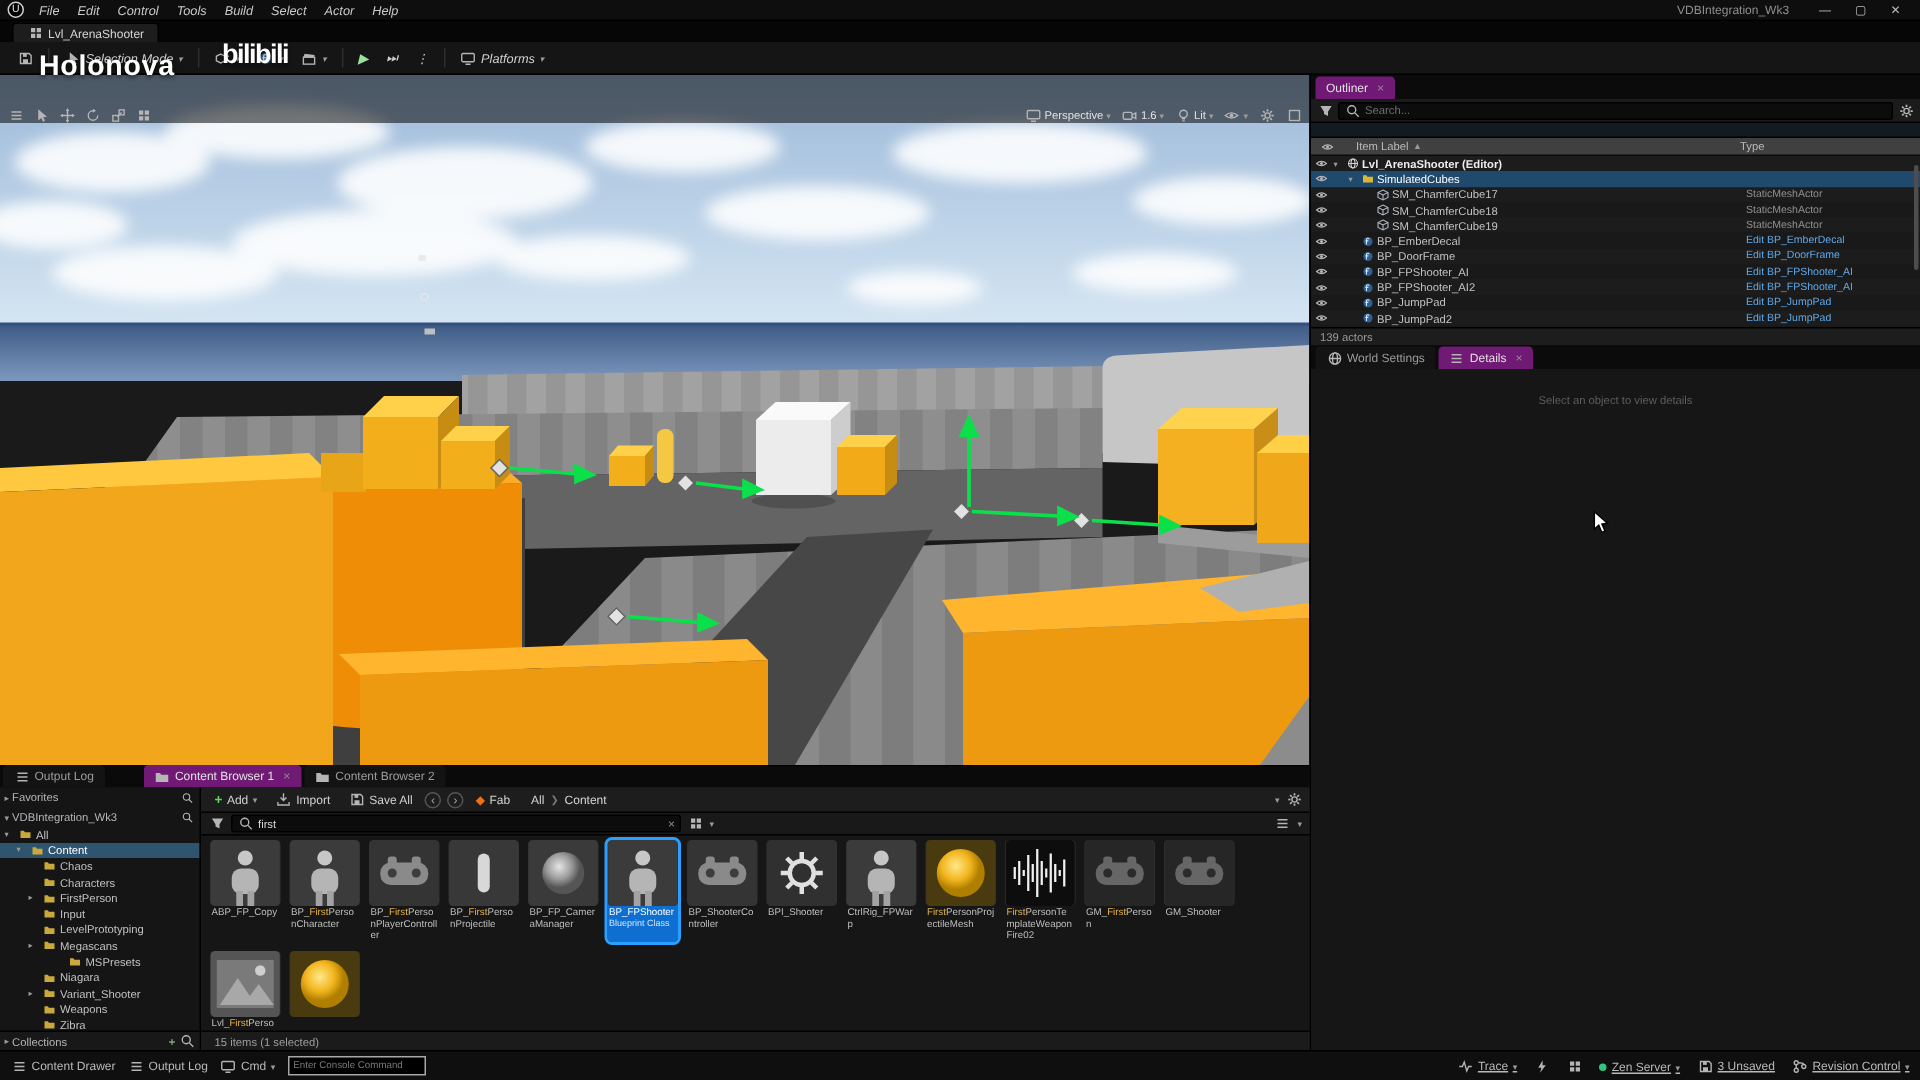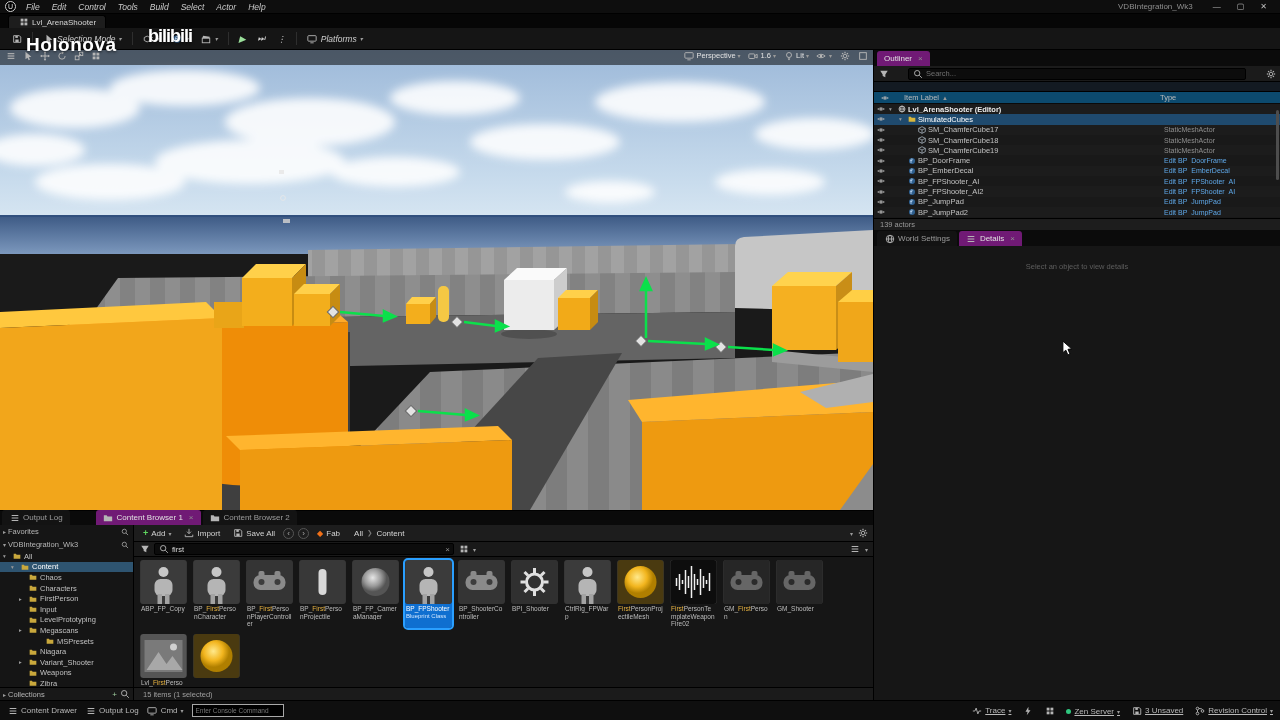--- a/index.html
+++ b/index.html
@@ -26,39 +26,39 @@
 
   
   .toolbar{position:absolute;left:0;top:28px;width:1280px;height:22px;background:#151515;border-bottom:1px solid #000;display:flex;align-items:center;gap:2px;padding:0 6px;}
   .tbtn{display:flex;align-items:center;gap:3px;padding:2px 5px;border-radius:3px;color:#cfcfcf;font-size:8.5px;background:transparent;border:none;font-family:inherit;font-style:italic;}
   .tdiv{width:1px;height:13px;background:#2e2e2e;margin:0 3px;}
   .play{color:#9adf9a;font-size:9px;}
 
   
   .viewport{position:absolute;left:0;top:50px;width:873px;height:460px;background:#1a1a1a;overflow:hidden;outline:1px solid #000;}
   .scene{position:absolute;left:0;top:0;width:873px;height:460px;}
-  .vp-bar{position:absolute;left:0;top:0;right:0;height:15px;background:rgba(8,8,8,.55);display:flex;align-items:flex-start;padding:0 5px;gap:6px;z-index:10;}
+  .vp-bar{position:absolute;left:0;top:0;right:0;height:32px;background:rgba(8,8,8,.55);display:flex;align-items:flex-end;padding:0 5px;gap:6px;z-index:10;}
   .vp-left{display:flex;align-items:center;gap:6px;}
   .vp-right{margin-left:auto;display:flex;align-items:center;gap:7px;}
   .vpbtn{display:flex;align-items:center;gap:2px;font-size:7.5px;color:#e2e2e2;}
   .wm1{position:absolute;left:26px;top:34px;font-size:19px;font-weight:bold;color:#fff;letter-spacing:.5px;text-shadow:0 1px 3px rgba(0,0,0,.65);z-index:60;pointer-events:none;}
   .wm2{position:absolute;left:148px;top:26px;font-size:18px;font-weight:bold;color:#fff;letter-spacing:-1px;text-shadow:0 1px 3px rgba(0,0,0,.55);z-index:60;pointer-events:none;}
 
   
   .right-panel{position:absolute;left:873px;top:50px;width:407px;height:650px;background:#161616;border-left:1px solid #000;}
   .panel-tabs{height:16px;background:#0b0b0b;display:flex;align-items:flex-end;gap:2px;padding-left:3px;}
   .ptab{height:15px;display:flex;align-items:center;gap:3px;padding:0 7px;font-size:8px;color:#9c9c9c;background:#131313;border-radius:3px 3px 0 0;}
   .ptab.active{background:#701a75;color:#e0e0e0;justify-content:center;}
   .outliner{position:relative;height:180px;display:flex;flex-direction:column;background:#191919;}
-  .out-search{display:flex;align-items:center;gap:19px;padding:0 4px;height:15px;background:#1b1b1b;}
+  .out-search{display:flex;align-items:center;gap:3px;padding:0 4px;height:15px;background:#1b1b1b;}
   .searchbox{flex:1;display:flex;align-items:center;gap:3px;background:#0c0c0c;border:1px solid #000;border-radius:2px;height:12px;padding:0 3px;}
   .searchbox input{flex:1;min-width:0;background:transparent;border:none;outline:none;color:#d8d8d8;font-size:7.5px;font-family:inherit;}
   .searchbox input::placeholder{color:#6f6f6f;}
   .out-band{height:11px;background:#131a22;border-top:1px solid #000;border-bottom:1px solid #000;}
-  .out-header{display:flex;align-items:center;height:12px;background:#0c4a6e;font-size:7.5px;color:#bbb;padding:0 4px;border-bottom:1px solid #0a0a0a;}
+  .out-header{display:flex;align-items:center;height:12px;background:#404040;font-size:7.5px;color:#bbb;padding:0 4px;border-bottom:1px solid #0a0a0a;}
   .out-header .lbl{flex:1;display:flex;gap:3px;align-items:center;margin-left:13px;}
   .sortcar{font-size:6px;color:#9a9a9a;}
   .otypcol{width:116px;flex:none;}
   .out-rows{flex:1;overflow:hidden;}
   .out-row{display:flex;align-items:center;height:10.3px;font-size:7.5px;color:#c2c2c2;background:#1c1c1c;}
   .out-row:nth-child(even){background:#191919;}
   .out-row.sel{background:#1f4a6e;color:#fff;}
   .eyecol{width:13px;flex:none;display:flex;justify-content:center;}
   .eyecol svg{width:8px;height:8px;}
   .olbl{flex:1;display:flex;align-items:center;gap:2px;overflow:hidden;white-space:nowrap;}
@@ -654,43 +654,43 @@
             </span>
             <span class="olbl" style="padding-left:12px">
               <span class="car2"></span>
               <span class="icon oicon bp">
                 <svg viewBox="0 0 12 12">
                   <circle cx="6" cy="6" r="4.6" fill="#2e5f8f"></circle>
                   <path d="M4.5 9 V4 Q4.5 2.8 5.8 2.8 Q7 2.8 7 3.8" fill="none" stroke="#cfe6ff" stroke-width="1.1"></path>
                   <line x1="3.4" y1="5.4" x2="6.4" y2="5.4" stroke="#cfe6ff" stroke-width="1.1"></line>
                 </svg>
               </span>
-              <span class="">BP_DoorFrame</span>
-            </span>
-            <span class="otyp link">Edit BP_DoorFrame</span>
+              <span class="">BP_EmberDecal</span>
+            </span>
+            <span class="otyp link">Edit BP_EmberDecal</span>
           </div>
           <div class="out-row">
             <span class="eyecol icon">
               <svg viewBox="0 0 12 12">
                 <path d="M1 6 Q6 1.8 11 6 Q6 10.2 1 6 Z" fill="none" stroke="currentColor" stroke-width="1.1"></path>
                 <circle cx="6" cy="6" r="1.5" fill="currentColor"></circle>
               </svg>
             </span>
             <span class="olbl" style="padding-left:12px">
               <span class="car2"></span>
               <span class="icon oicon bp">
                 <svg viewBox="0 0 12 12">
                   <circle cx="6" cy="6" r="4.6" fill="#2e5f8f"></circle>
                   <path d="M4.5 9 V4 Q4.5 2.8 5.8 2.8 Q7 2.8 7 3.8" fill="none" stroke="#cfe6ff" stroke-width="1.1"></path>
                   <line x1="3.4" y1="5.4" x2="6.4" y2="5.4" stroke="#cfe6ff" stroke-width="1.1"></line>
                 </svg>
               </span>
-              <span class="">BP_EmberDecal</span>
-            </span>
-            <span class="otyp link">Edit BP_EmberDecal</span>
+              <span class="">BP_DoorFrame</span>
+            </span>
+            <span class="otyp link">Edit BP_DoorFrame</span>
           </div>
           <div class="out-row">
             <span class="eyecol icon">
               <svg viewBox="0 0 12 12">
                 <path d="M1 6 Q6 1.8 11 6 Q6 10.2 1 6 Z" fill="none" stroke="currentColor" stroke-width="1.1"></path>
                 <circle cx="6" cy="6" r="1.5" fill="currentColor"></circle>
               </svg>
             </span>
             <span class="olbl" style="padding-left:12px">
               <span class="car2"></span>

